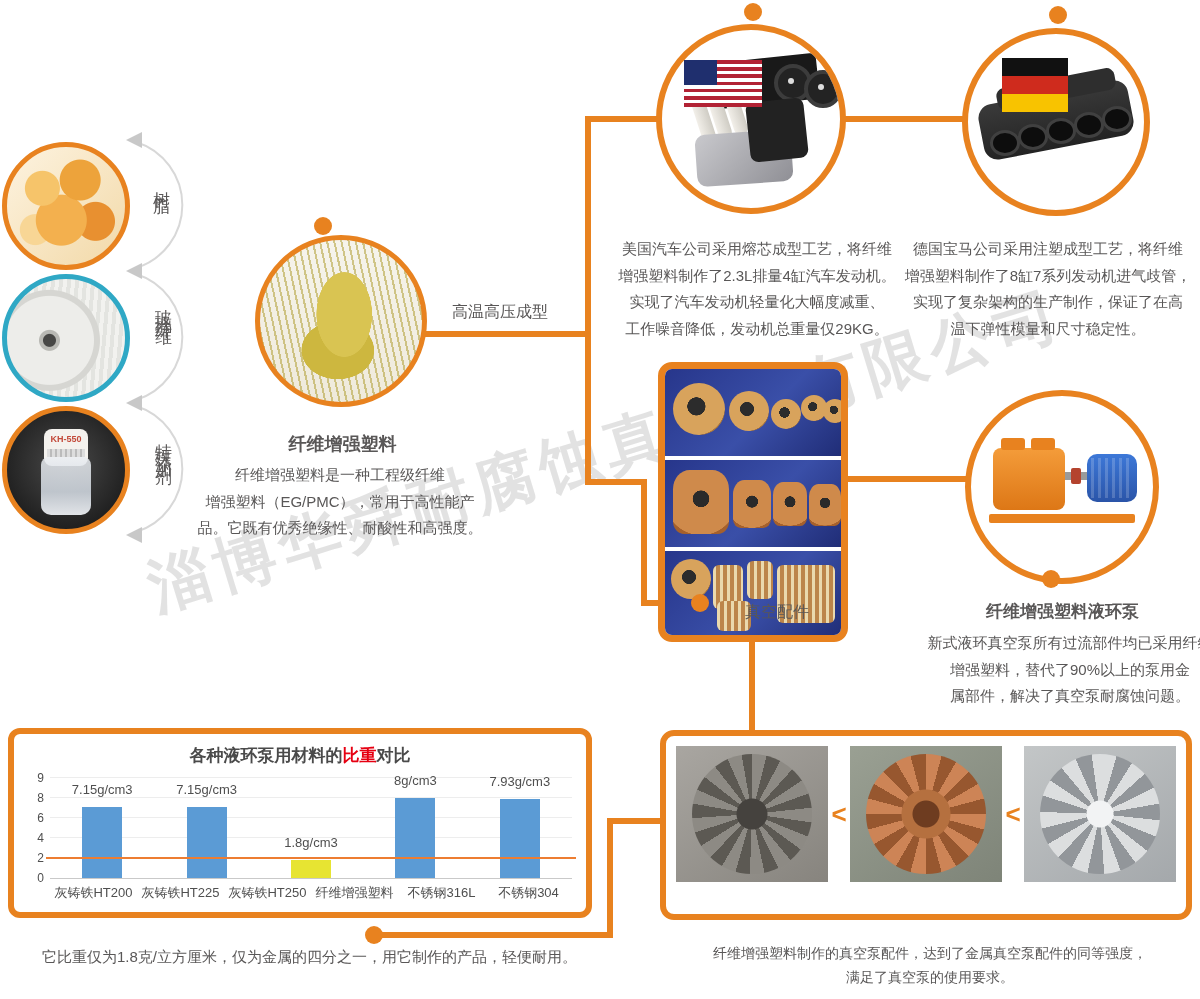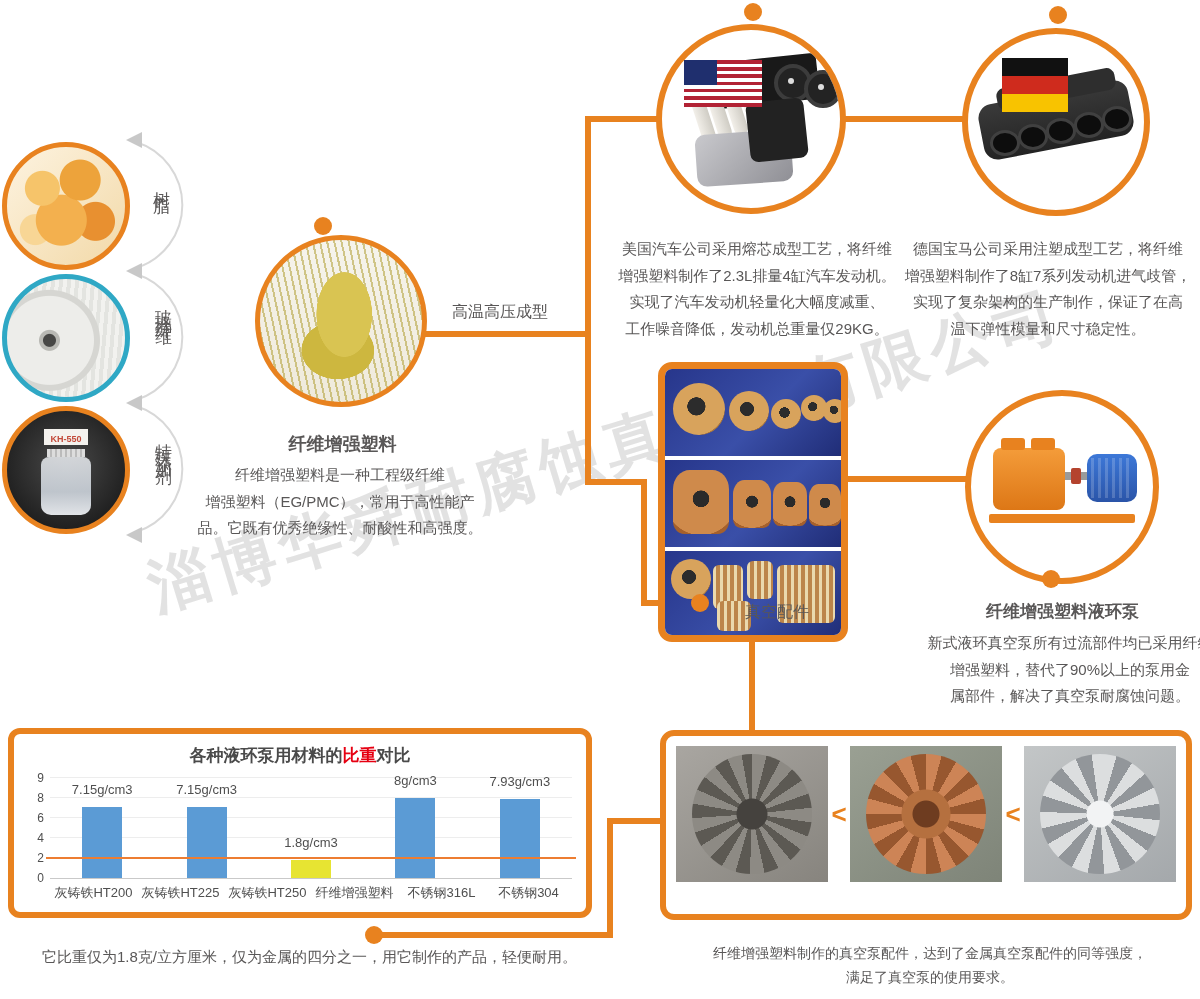--- a/index.html
+++ b/index.html
@@ -29,21 +29,21 @@
       radial-gradient(circle at 24% 70%, #f8d695 0 15px, rgba(0,0,0,0) 16px),
       linear-gradient(135deg,#fdf3e0,#f2d9a8);}
   .c-glass{left:2px;top:274px;width:128px;height:128px;border:5px solid #2fa8c5;
     background:
       radial-gradient(circle at 36% 52%, #474745 0 6px, #b9b9b4 7px 10px, #ededea 11px 44px, #d6d6d2 45px 50px, rgba(0,0,0,0) 51px),
       repeating-linear-gradient(95deg,#f2f2ef 0 4px,#e3e4e0 4px 8px),
       linear-gradient(180deg,#49b4cd 0 20%,#eef0ec 20%);}
   .c-add{left:2px;top:406px;width:128px;height:128px;border:5px solid #e8821f;
     background:radial-gradient(circle at 50% 45%, #4a4a4a, #1c1c1c 80%);}
   .bottle{position:absolute;left:34px;top:18px;width:50px;height:88px;}
-  .bottle .cap{position:absolute;left:3px;top:0;width:44px;height:16px;background:#f4f2ee;border-radius:0;
+  .bottle .cap{position:absolute;left:3px;top:0;width:44px;height:37px;background:#f4f2ee;border-radius:8px;
                font-size:9px;font-weight:bold;color:#c34a3a;text-align:center;line-height:20px;letter-spacing:0;}
   .bottle .neck{position:absolute;left:6px;top:20px;width:38px;height:8px;
                background:repeating-linear-gradient(90deg,#ddd 0 3px,#bbb 3px 5px);}
   .bottle .body{position:absolute;left:0;top:28px;width:50px;height:58px;border-radius:8px 8px 10px 10px;
                background:linear-gradient(180deg,rgba(235,238,242,.85),rgba(205,212,220,.9) 60%,rgba(235,238,242,.95));}
   
   .flow-svg{position:absolute;left:0;top:0;z-index:1;}
   
   .c-fiber{left:255px;top:235px;width:172px;height:172px;border:5px solid #e8821f;
     background:

